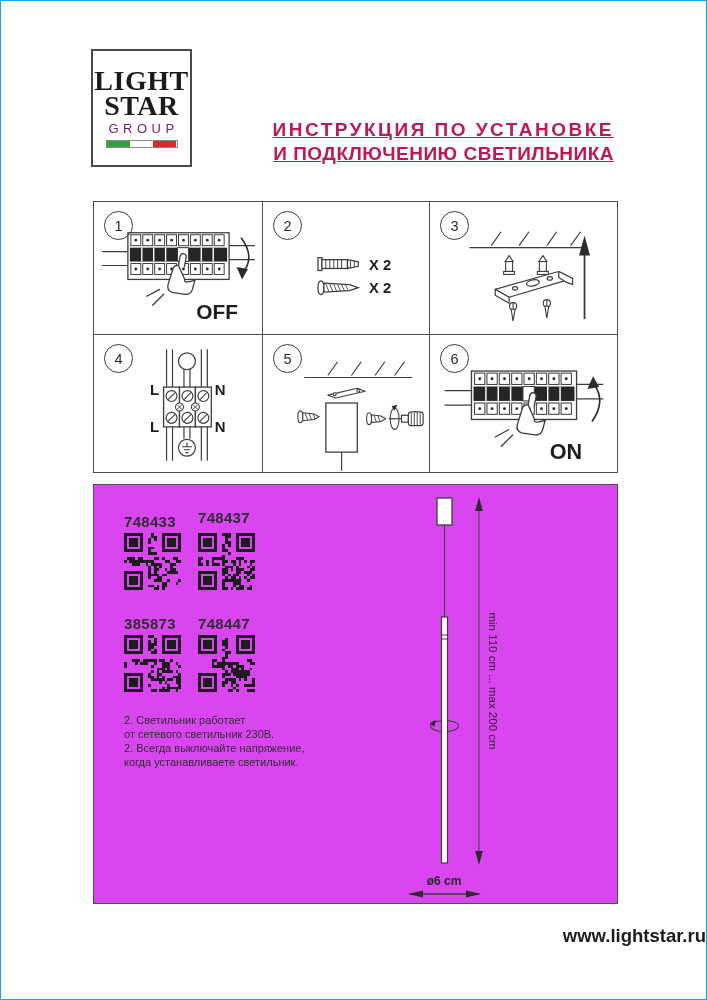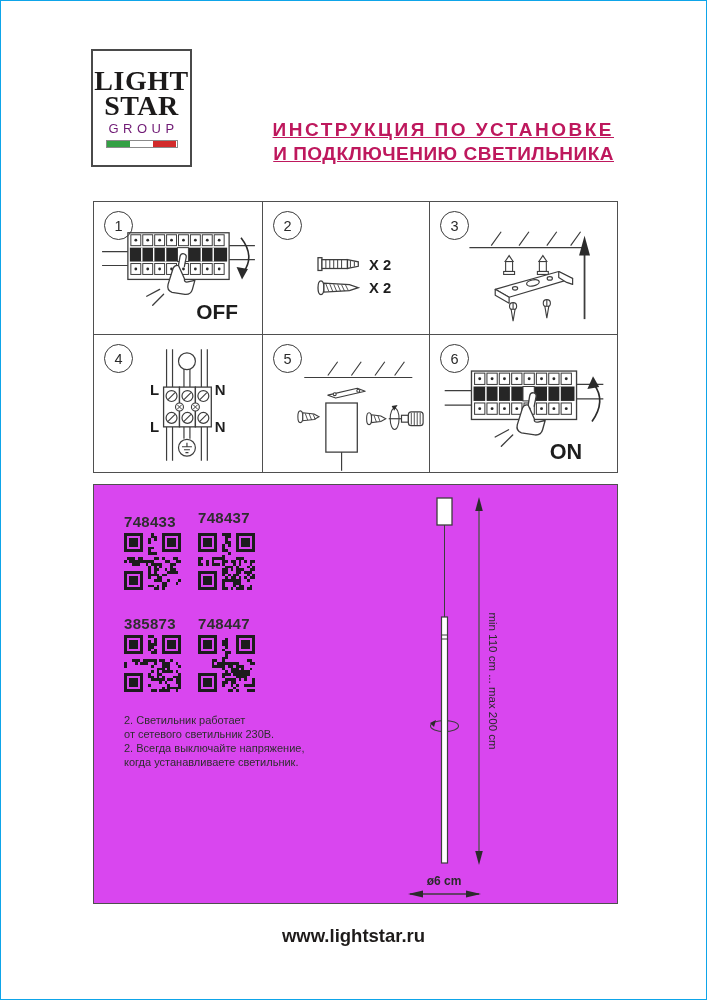--- a/index.html
+++ b/index.html
@@ -37,21 +37,21 @@
   .bottom-box{position:absolute;left:92px;top:470px;width:523px;height:418px;border:1.5px solid #4f4f4f;background:#d946ef;box-sizing:content-box;margin-top:13px;}
   .qr-label{position:absolute;font-size:15px;font-weight:600;letter-spacing:.3px;color:#2e2e2e;}
   .qr{position:absolute;width:57px;height:57px;}
   .notes{position:absolute;left:30px;top:228px;font-size:11px;line-height:14px;color:#2e2e2e;}
   .lamp-svg{position:absolute;left:298px;top:8px;}
   .lamp-svg text{font-family:"Liberation Sans",sans-serif;}
   .dim-label{font-size:11.5px;fill:#2b2b2b;}
   .dia-label{font-size:12px;font-weight:700;fill:#2b2b2b;}
 
   
-  .footer{position:absolute;left:0;top:924px;width:100%;text-align:center;font-size:18.5px;font-weight:700;color:#1e1b1a;}
+  .footer{position:absolute;left:0;top:924px;width:100%;text-align:right;font-size:18.5px;font-weight:700;color:#1e1b1a;}
 </style>
 </head>
 <body>
 
 <svg width="0" height="0" style="position:absolute" aria-hidden="true">
   <defs>
     <g id="breaker-block">
       <path d="M8,50 H34 M8,64 H34 M136,44 H162 M136,58 H162" stroke="#3d3d3d" stroke-width="1.2" fill="none"></path>
       <rect x="34" y="31" width="102" height="47" fill="#fff" stroke="#3d3d3d" stroke-width="1.3"></rect>
       <g fill="#fff" stroke="#3d3d3d" stroke-width="1">

